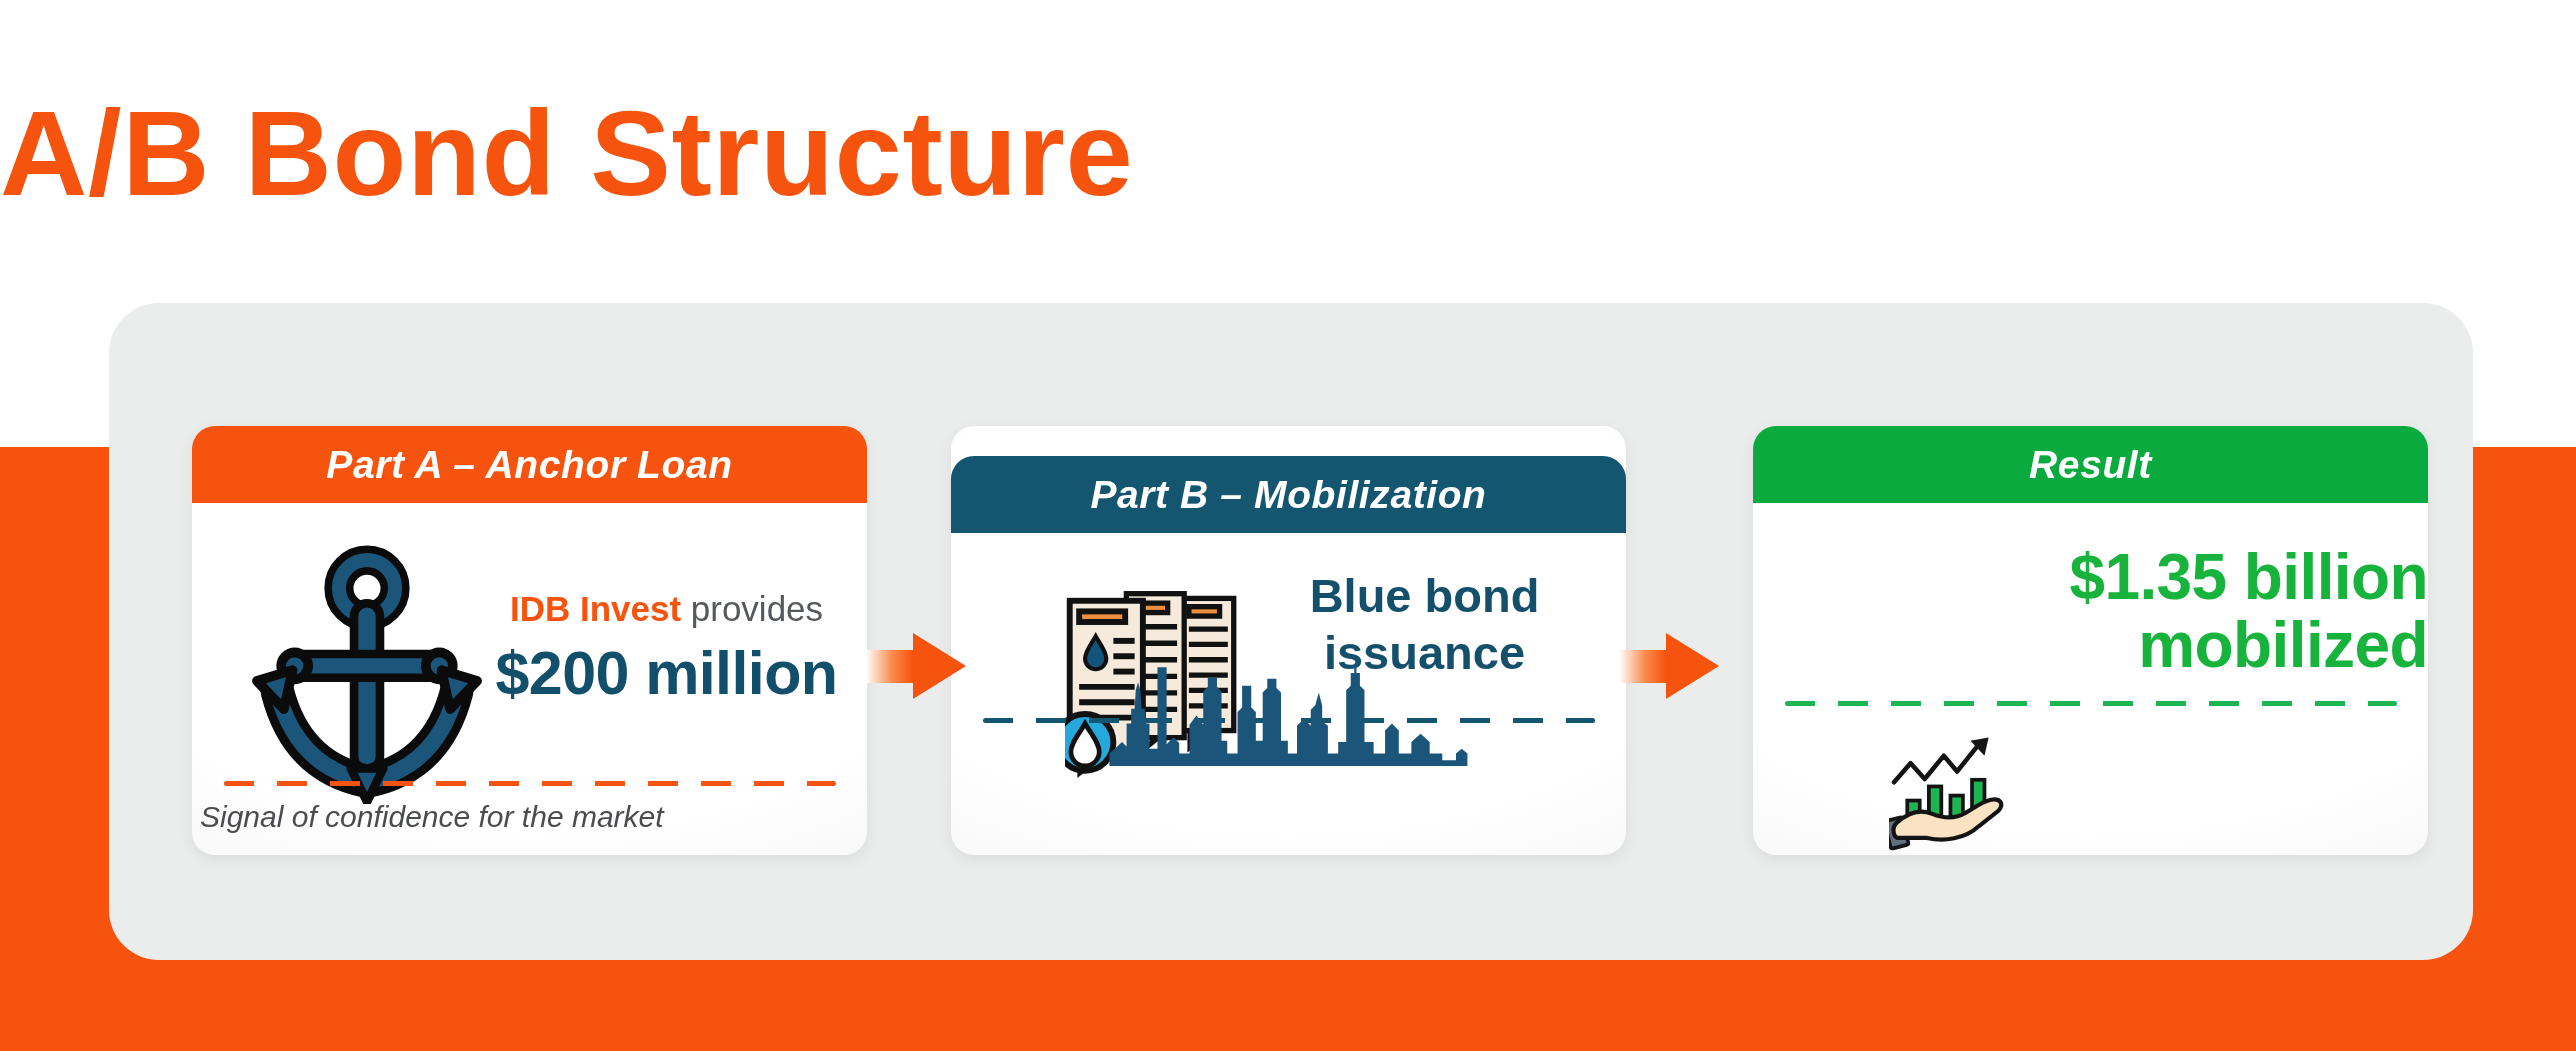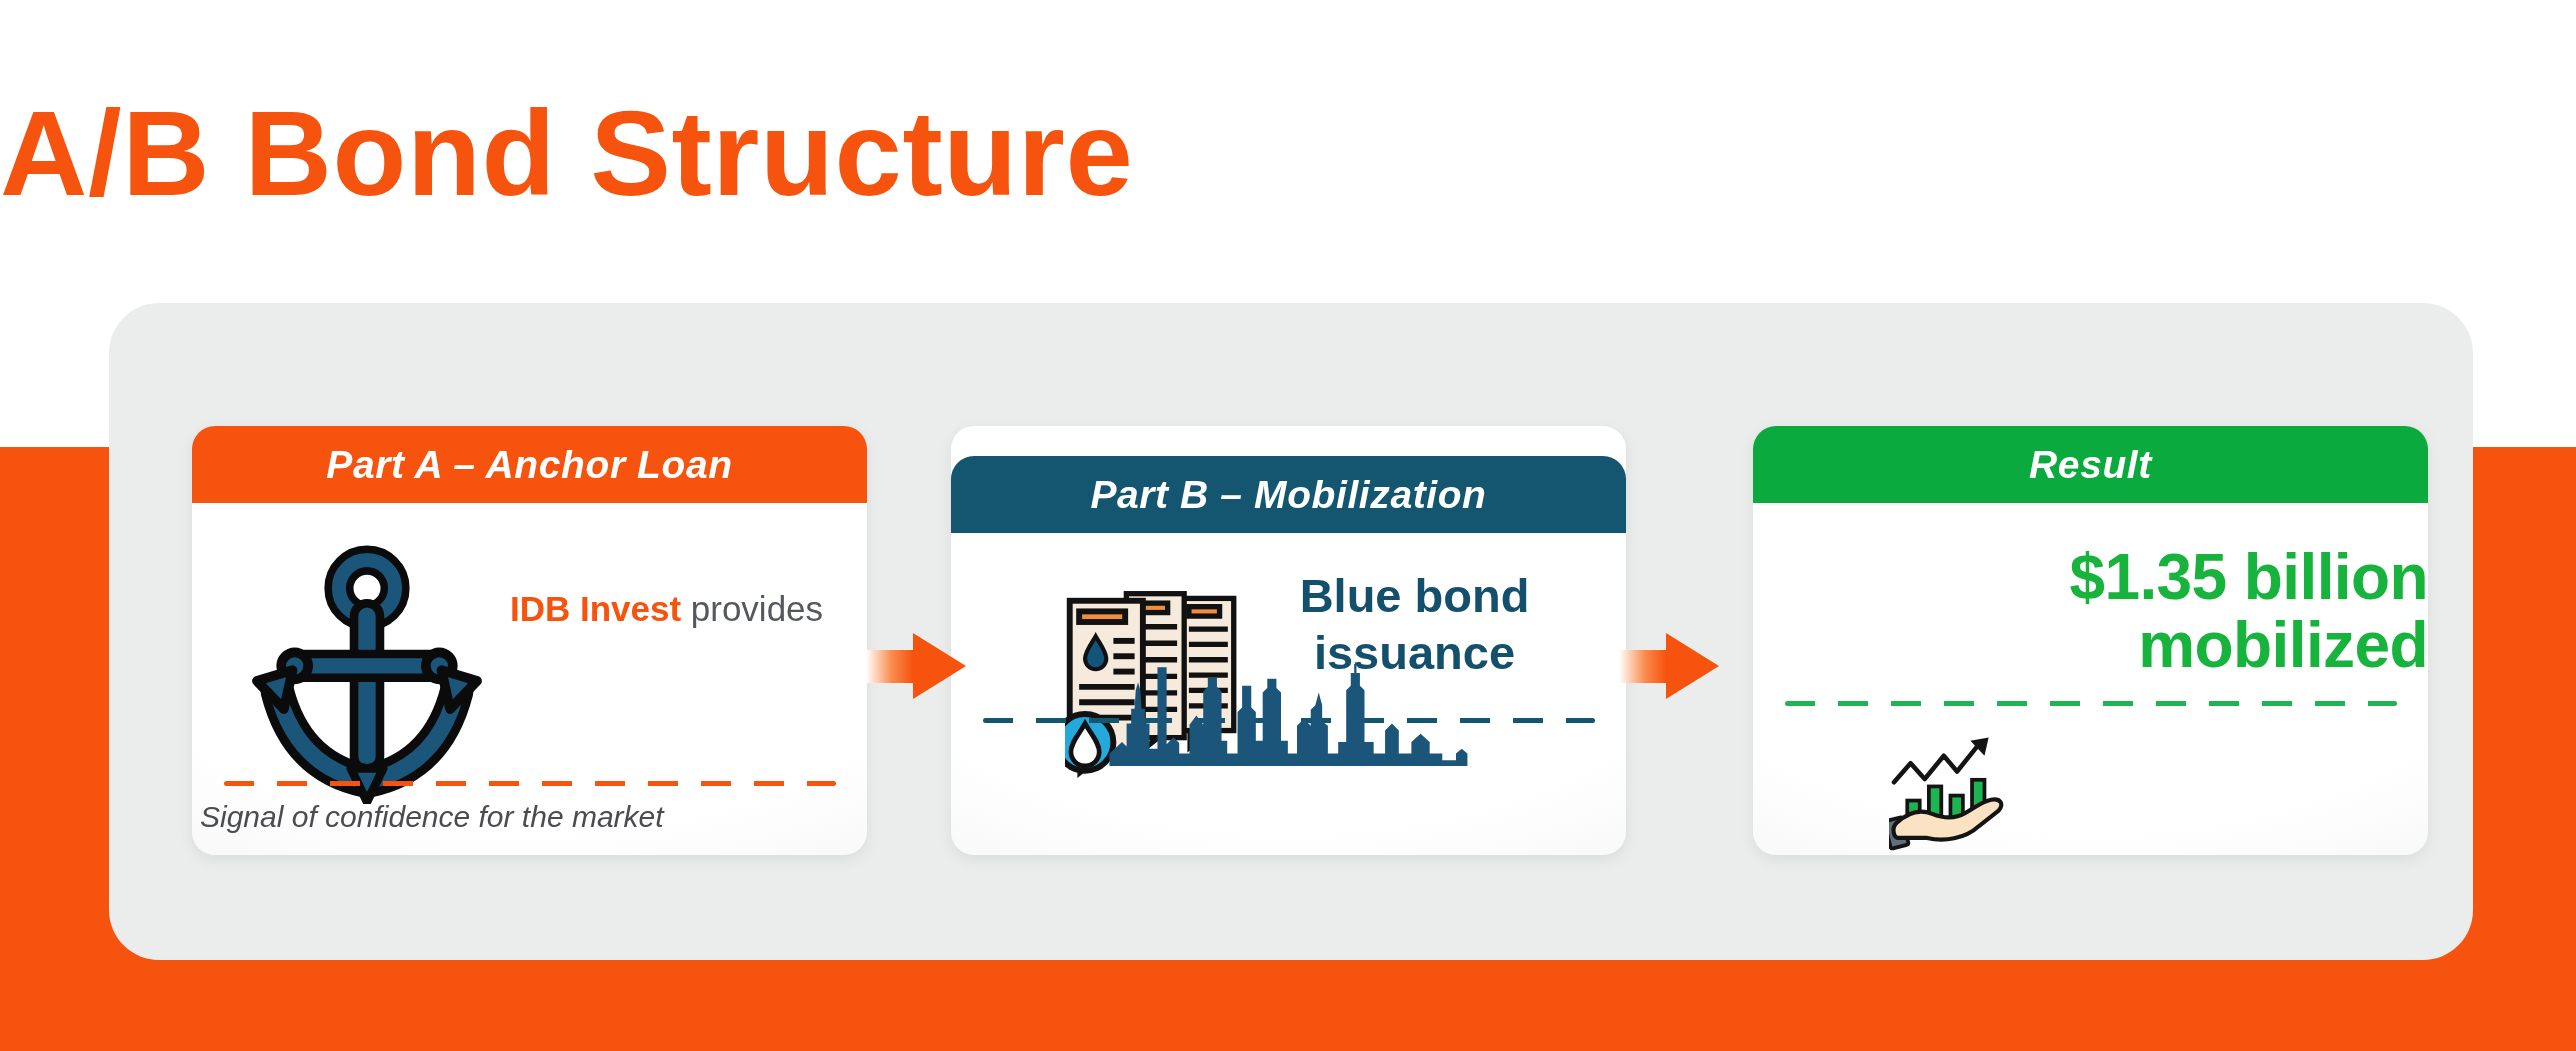--- a/index.html
+++ b/index.html
@@ -35,21 +35,21 @@
   .anchor-box{position:absolute;left:52px;top:24px;width:246px;height:259px;}
   .a-text{position:absolute;left:280px;top:68px;width:389px;text-align:center;}
   .a-line1{font-size:35px;color:#55585C;}
   .a-line1 .brand{color:#F6530E;font-weight:bold;}
   .a-amount{margin-top:9.2px;font-size:61px;font-weight:bold;color:#124F6B;letter-spacing:-0.6px;}
   #card-a .dash{top:260px;}
   .a-caption{position:absolute;left:8px;width:100%;top:279px;text-align:left;
     font-size:30px;font-style:italic;color:#4A4C4F;}
   
   .docs-box{position:absolute;left:114px;top:68px;width:177px;height:197px;}
-  .b-headline{position:absolute;left:263px;top:46px;width:401px;text-align:center;
+  .b-headline{position:absolute;left:273px;top:46px;width:401px;text-align:center;
     font-size:47px;line-height:57px;font-weight:bold;color:#14506C;}
   #card-b .dash{top:197px;}
   .skyline-box{position:absolute;left:155px;bottom:2.9px;width:366px;height:109px;}
   
   .c-headline{position:absolute;left:0;top:22px;width:100%;text-align:right;
     font-size:64px;line-height:68px;font-weight:bold;color:#17B33C;letter-spacing:-0.6px;}
   #card-c .dash{top:180px;}
   .growth-box{position:absolute;left:136px;top:211px;width:137px;height:123px;}
   .c-caption{position:absolute;left:295px;top:216px;width:321px;text-align:left;
     font-size:30px;line-height:38px;font-style:italic;color:#4A4C4F;}
@@ -87,20 +87,21 @@
           <circle cx="172" cy="112" r="8" fill="#1B567A"></circle>
         <path d="M22,136 Q40,206 105,219 Q170,206 188,136" fill="none" stroke="#0B0B0B" stroke-width="31" stroke-linecap="round"></path>
         <path d="M22,136 Q40,206 105,219 Q170,206 188,136" fill="none" stroke="#1B567A" stroke-width="15" stroke-linecap="round"></path>
         <polygon points="3,126 36,116 28,152" fill="#1B567A" stroke="#0B0B0B" stroke-width="9" stroke-linejoin="round"></polygon>
         <polygon points="207,126 174,116 182,152" fill="#1B567A" stroke="#0B0B0B" stroke-width="9" stroke-linejoin="round"></polygon>
         <polygon points="105,238 90,207 120,207" fill="#1B567A" stroke="#0B0B0B" stroke-width="8" stroke-linejoin="round"></polygon>
       </svg>
     </div>
     <div class="a-text">
       <div class="a-line1"><span class="brand">IDB Invest</span><span> provides</span></div>
+      <div class="a-amount">$200 million</div>
     </div>
     <div class="dash dash-orange"></div>
     <div class="a-caption">Signal of confidence for the market</div>
   </div>
 </div>
 
 <div class="card" id="card-b">
   <div class="card-header">
     <span>Part B – Mobilization</span>
   </div>

